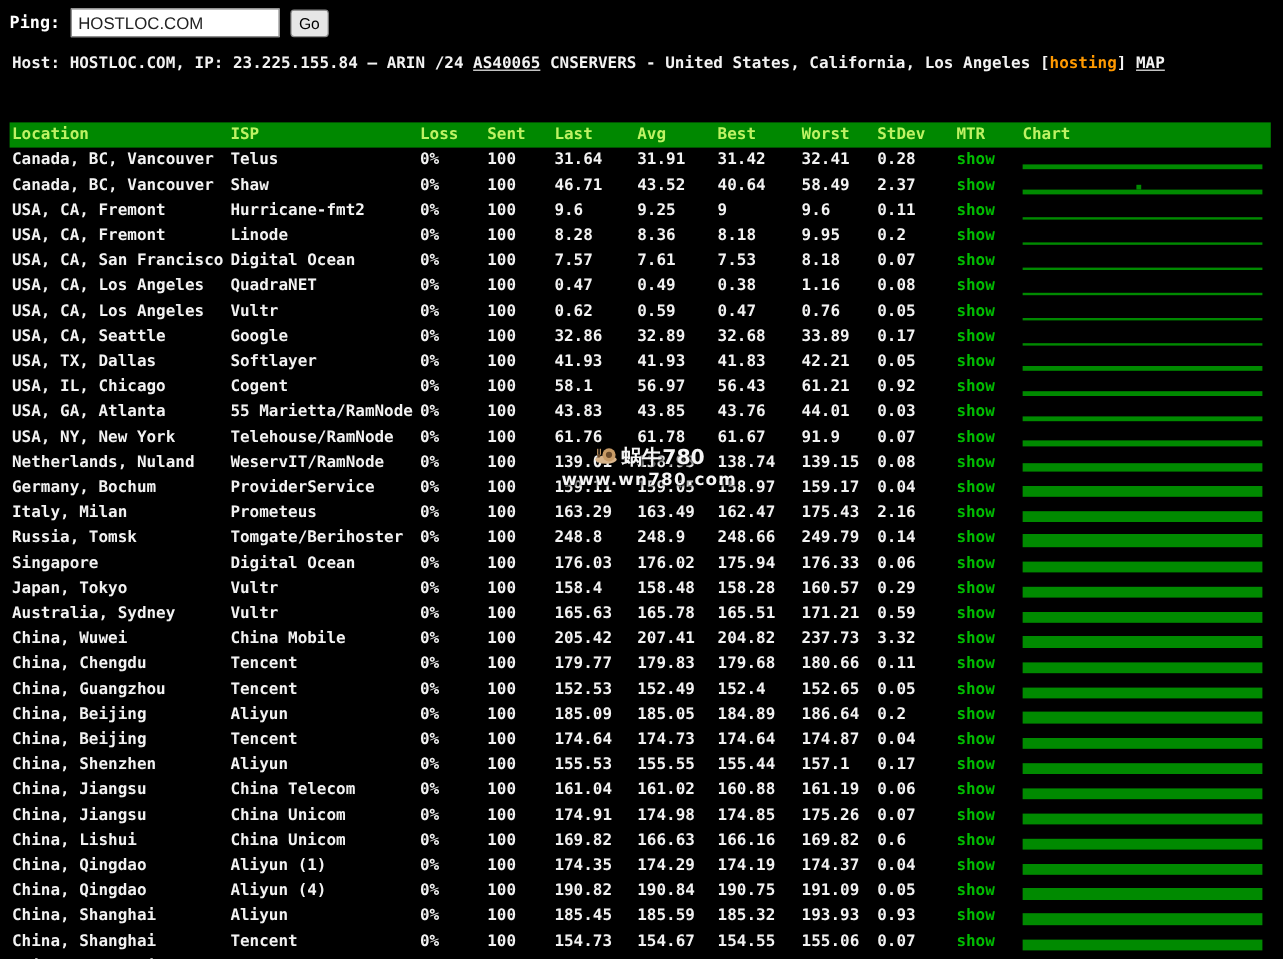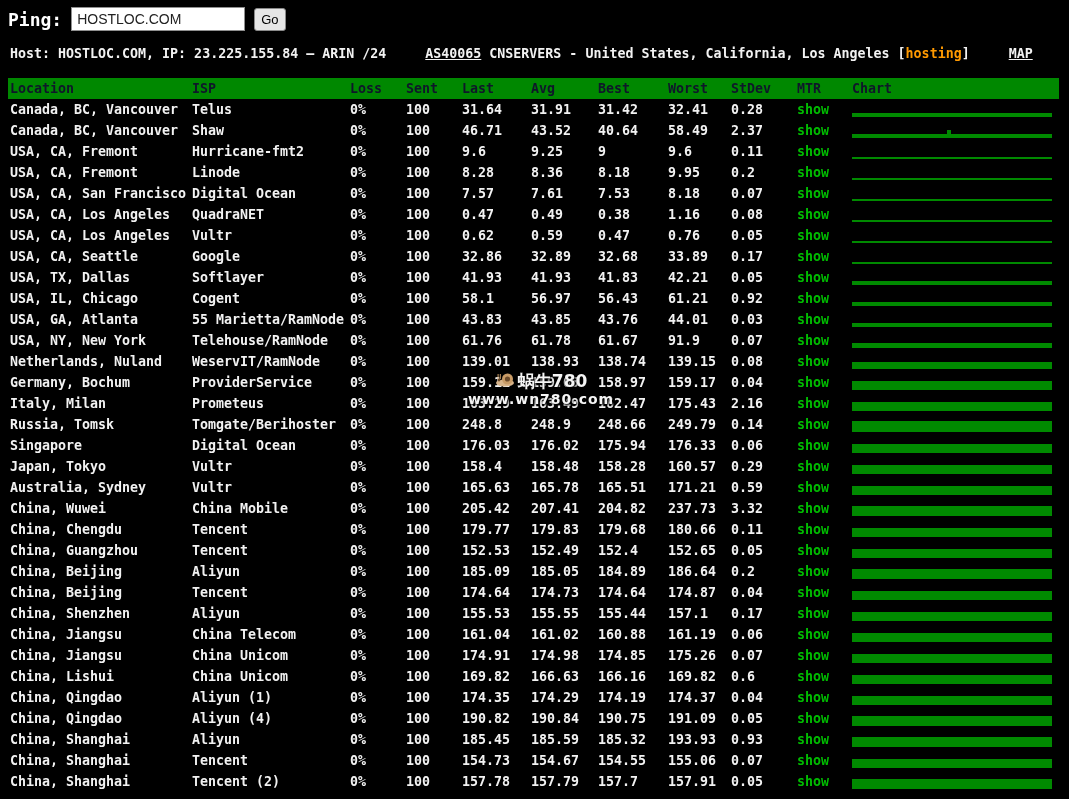--- a/index.html
+++ b/index.html
@@ -1,39 +1,39 @@
 <!DOCTYPE html>
 <html><head>
 <meta charset="utf-8">
 <style>
   html,body{margin:0;padding:0;}
   body{
     width:1069px;height:799px;background:#000;overflow:hidden;position:relative;
     font-family:"DejaVu Sans Mono",monospace;font-weight:bold;
   }
   .ping-bar{position:absolute;left:8px;top:7px;display:flex;align-items:center;gap:9px;}
-  .ping-label{color:#ffffff;font-size:18px;}
+  .ping-label{color:#ffffff;font-size:14px;}
   .ping-input{
     width:162px;height:18px;border:1px solid #8f8f8f;background:#fff;color:#222;
     font-family:"Liberation Sans",sans-serif;font-size:14px;padding:2px 5px;outline:none;
   }
   .go-btn{
     height:23px;min-width:31px;background:#e6e6e6;border:1px solid #8a8a8a;border-radius:3px;
     font-family:"Liberation Sans",sans-serif;font-size:13px;color:#000;padding:0 6px;
   }
   .host-line{position:absolute;left:10px;top:46px;color:#f2f2f2;font-size:13.3px;white-space:pre;}
-  .host-line a{color:#f2f2f2;text-decoration:underline;cursor:pointer;margin-left:31px;}
+  .host-line a{color:#f2f2f2;text-decoration:underline;cursor:pointer;}
   .tag-orange{color:#ff9900;}
   .ptable{position:absolute;left:8px;top:78px;width:1051px;}
   .thead,.tr{
     display:grid;
     grid-template-columns:182px 158px 56px 56px 69px 67px 70px 63px 66px 55px auto;
     height:21px;line-height:21px;font-size:13.3px;padding-left:2px;
   }
-  .thead{background:#008800;color:#0f172a;}
+  .thead{background:#008800;color:#bef264;margin-top:24px;}
   .tr{color:#f2f2f2;}
   .td{overflow:hidden;white-space:nowrap;}
   a.show-link{color:#00bb00;text-decoration:none;cursor:pointer;}
   .chart-cell{position:relative;}
   .bar{position:absolute;left:0;bottom:3px;width:200px;background:#008a00;}
   .spike{position:absolute;left:95px;bottom:7px;width:4px;height:4px;background:#008a00;}
   .watermark{
     position:absolute;left:468px;top:371px;display:flex;flex-direction:column;align-items:center;
     color:#f5f5f5;text-shadow:0 0 3px #000,1px 1px 2px #000;
     font-family:"DejaVu Sans",sans-serif;pointer-events:none;

